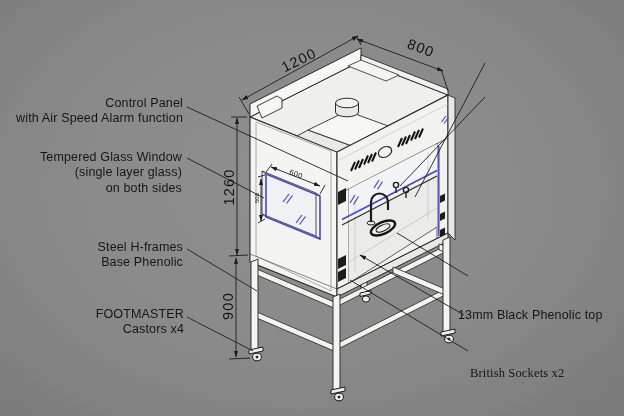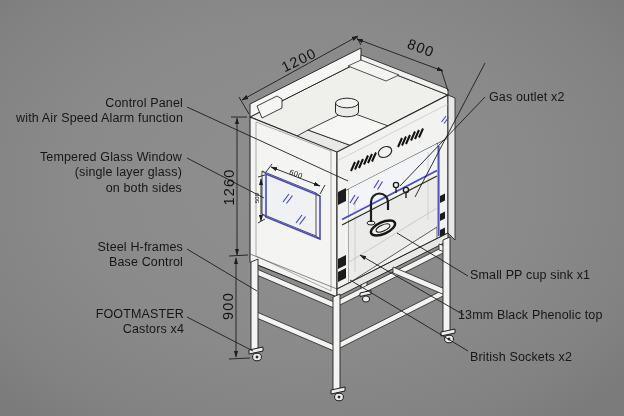--- a/index.html
+++ b/index.html
@@ -205,28 +205,26 @@
       <path d="M468,351 L350,280"></path>
     </g>
   </svg>
 
   <div class="lbl left" style="right:441px;top:96px;">Control Panel
 with Air Speed Alarm function</div>
   <div class="lbl left" style="right:442px;top:150px;">Tempered Glass Window
 (single layer glass)
 on both sides</div>
   <div class="lbl left" style="right:441px;top:240px;">Steel H-frames
-Base Control</div>
+Base Phenolic</div>
   <div class="lbl left" style="right:440px;top:307px;">FOOTMASTER
 Castors x4</div>
 
-  <div class="lbl" style="left:489px;top:90px;">Gas outlet x2</div>
-  <div class="lbl" style="left:470px;top:268px;">Small PP cup sink x1</div>
   <div class="lbl" style="left:458px;top:308px;">13mm Black Phenolic top</div>
-  <div class="lbl" style="left:470px;top:350px;">British Sockets x2</div>
+  <div class="lbl" style="left:470px;top:366px;font-family:Liberation Serif, serif;">British Sockets x2</div>
 
   <div class="dim big" style="left:299px;top:60px;--r:-26deg;">1200</div>
   <div class="dim big" style="left:421px;top:48px;--r:21deg;">800</div>
   <div class="dim big" style="left:229px;top:187px;--r:-90deg;">1260</div>
   <div class="dim big" style="left:228px;top:306px;--r:-90deg;">900</div>
   <div class="dim small" style="left:296px;top:174px;--r:21deg;">600</div>
   <div class="dim tiny" style="left:257px;top:198px;--r:-90deg;">500</div>
 
 </div>
 

